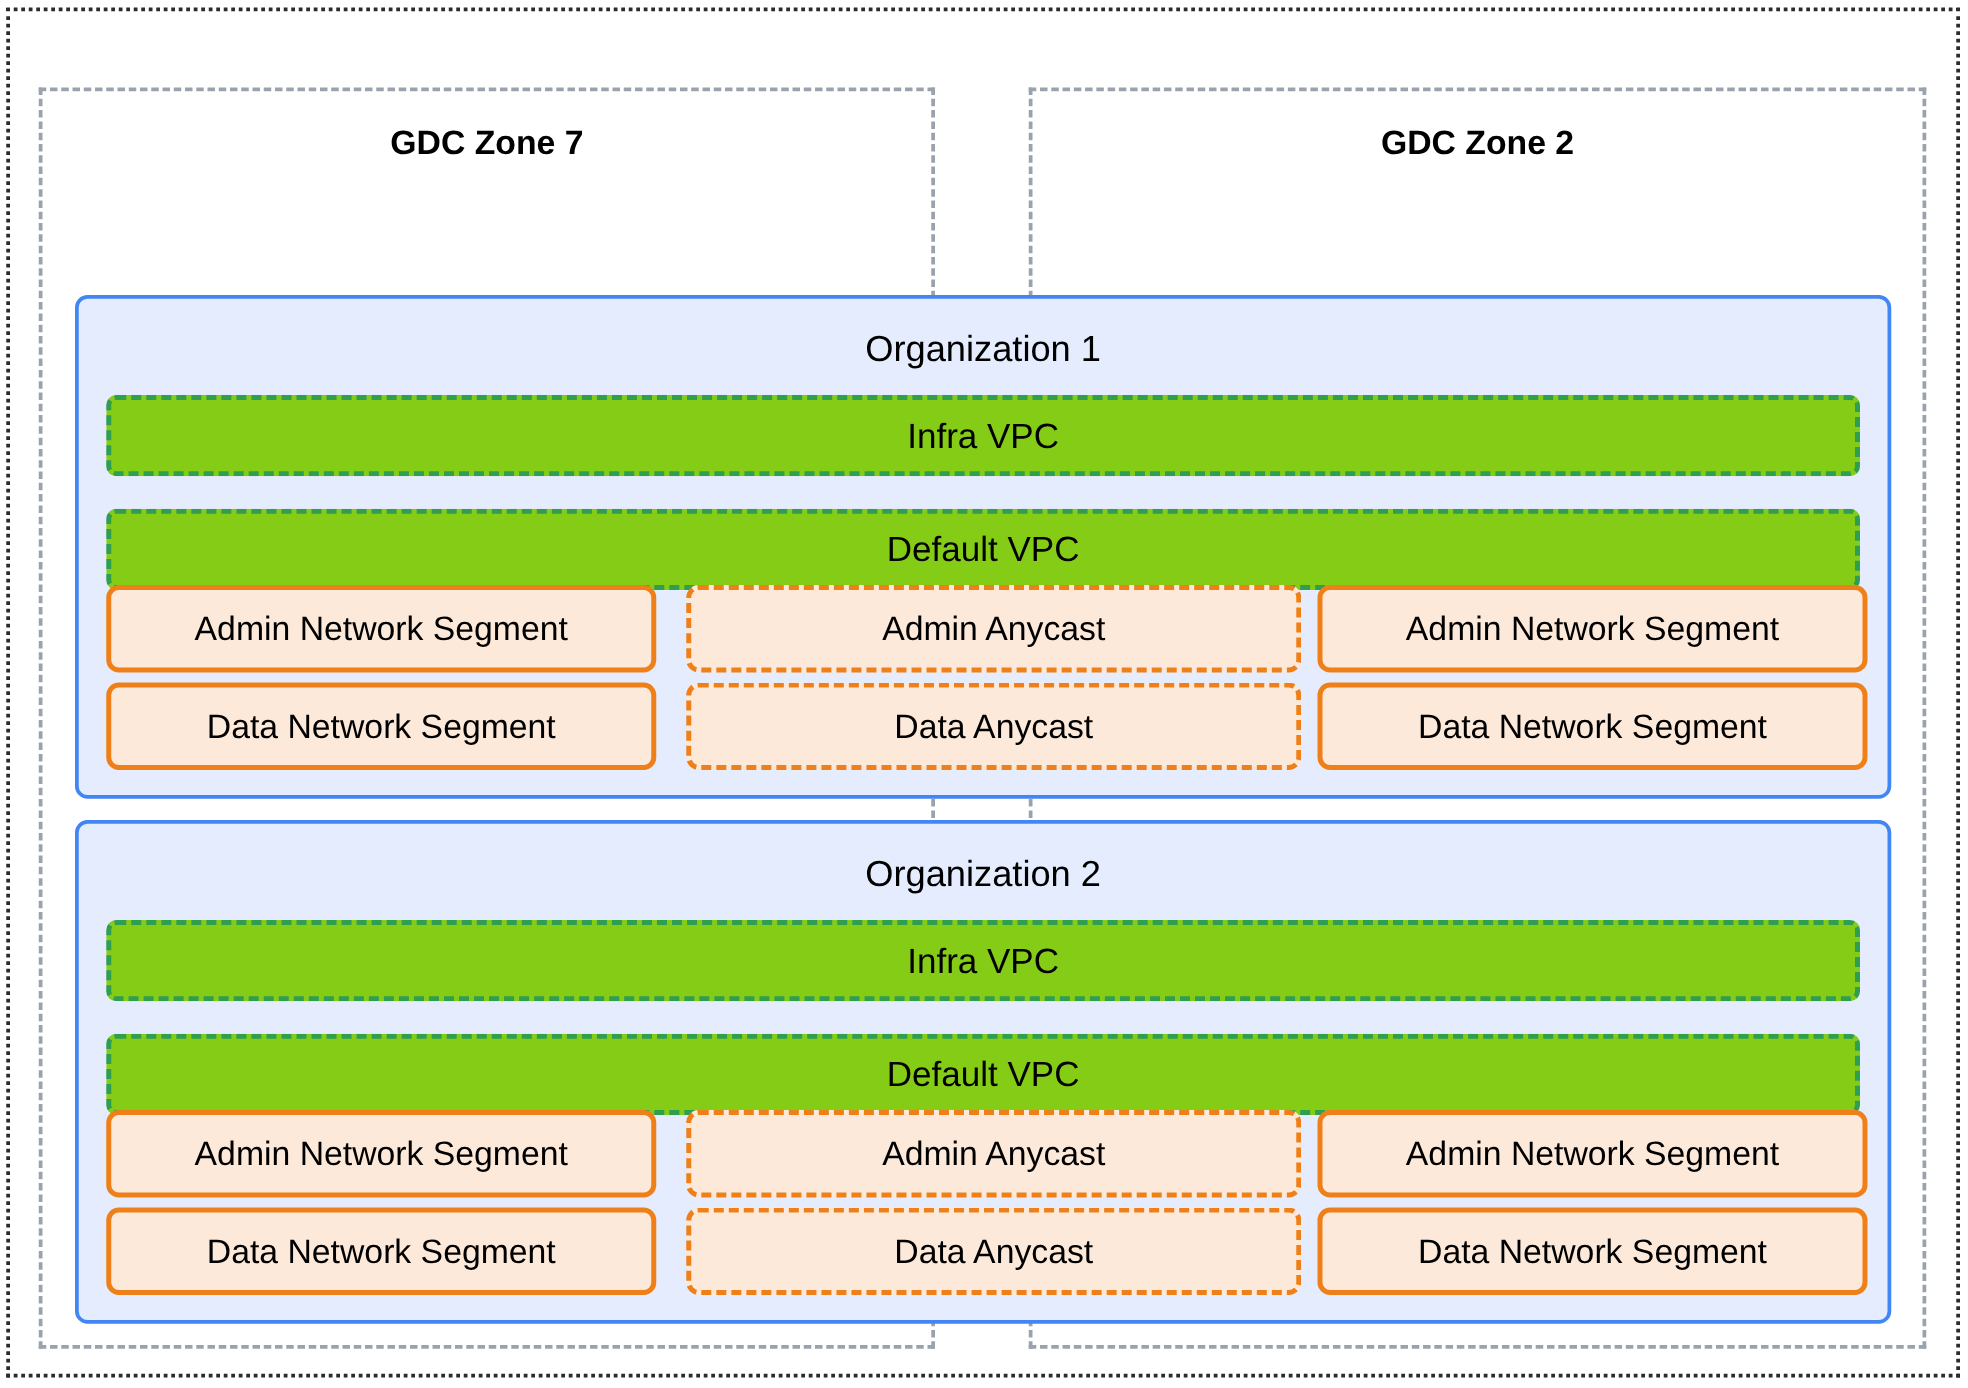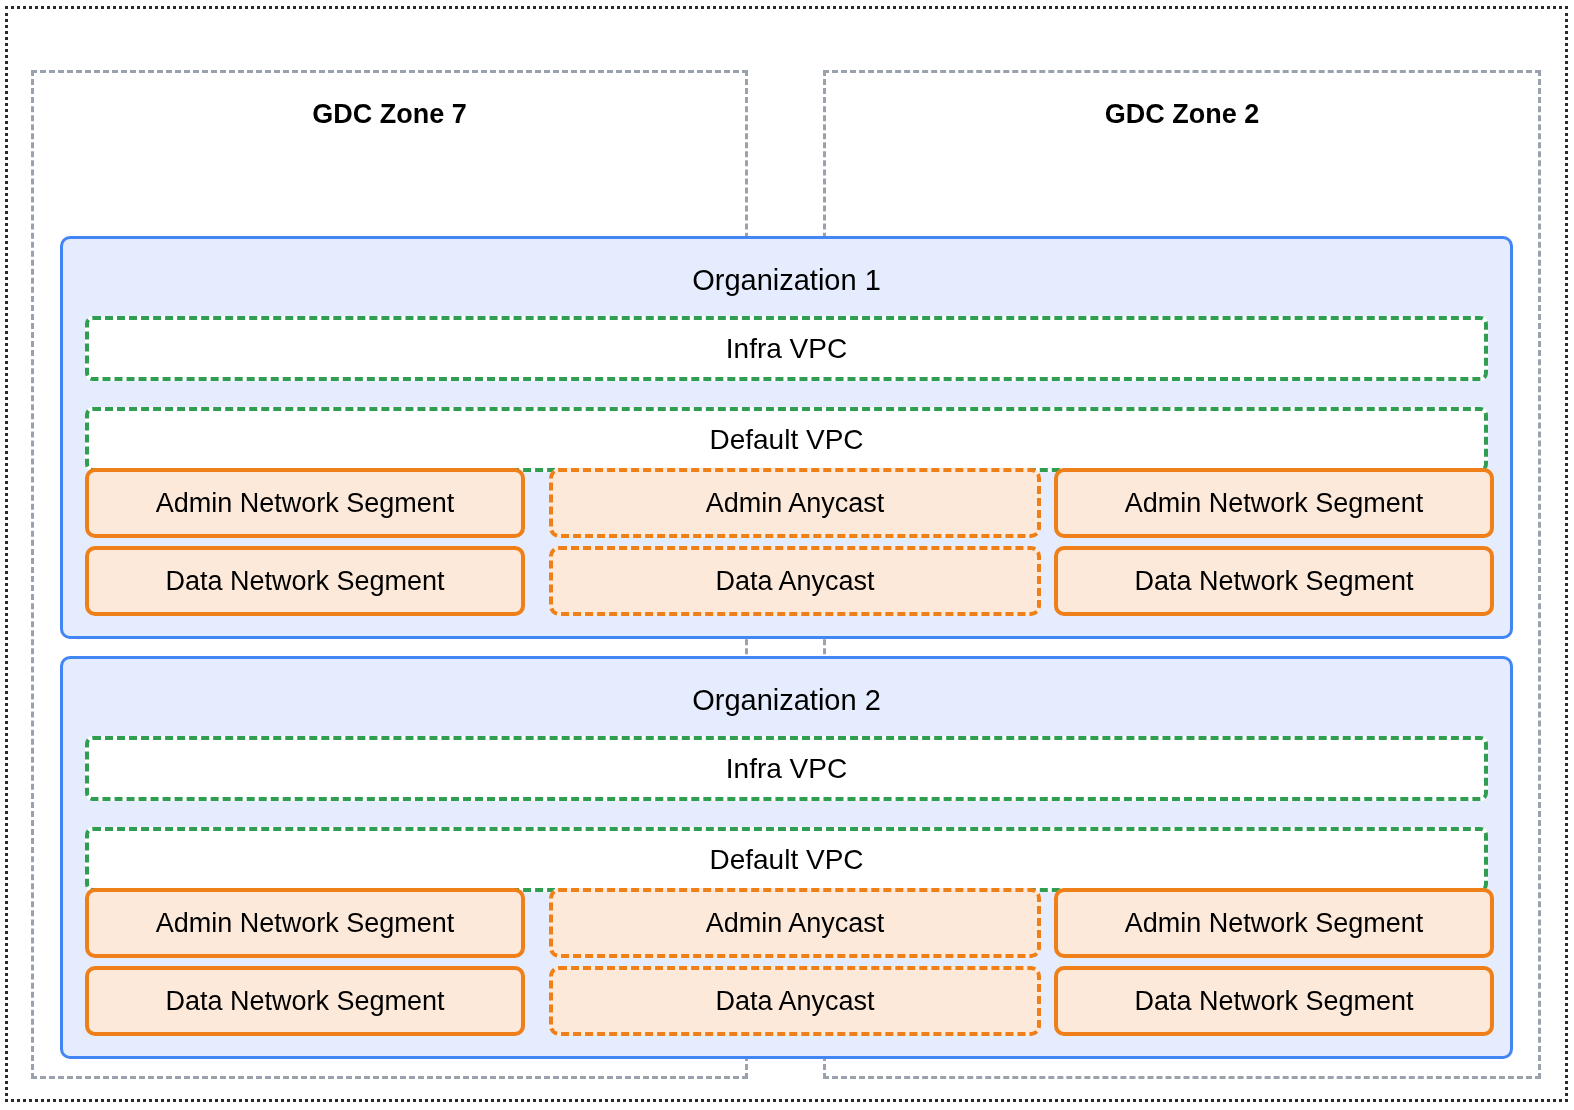--- a/index.html
+++ b/index.html
@@ -112,21 +112,21 @@
 
   
   .vpc {
     position: absolute;
     left: 22px;
     width: 1403px;
     height: 65px;
     box-sizing: border-box;
     border: 4px dashed #2f9e51;
     border-radius: 8px;
-    background: #ffffff;
+    background: #84cc16;
     display: flex;
     align-items: center;
     justify-content: center;
   }
   .vpc-infra   { top: 77px; }
   .vpc-default { top: 168px; }
   .vpc-label {
     font-size: 28px;
     white-space: nowrap;
   }

